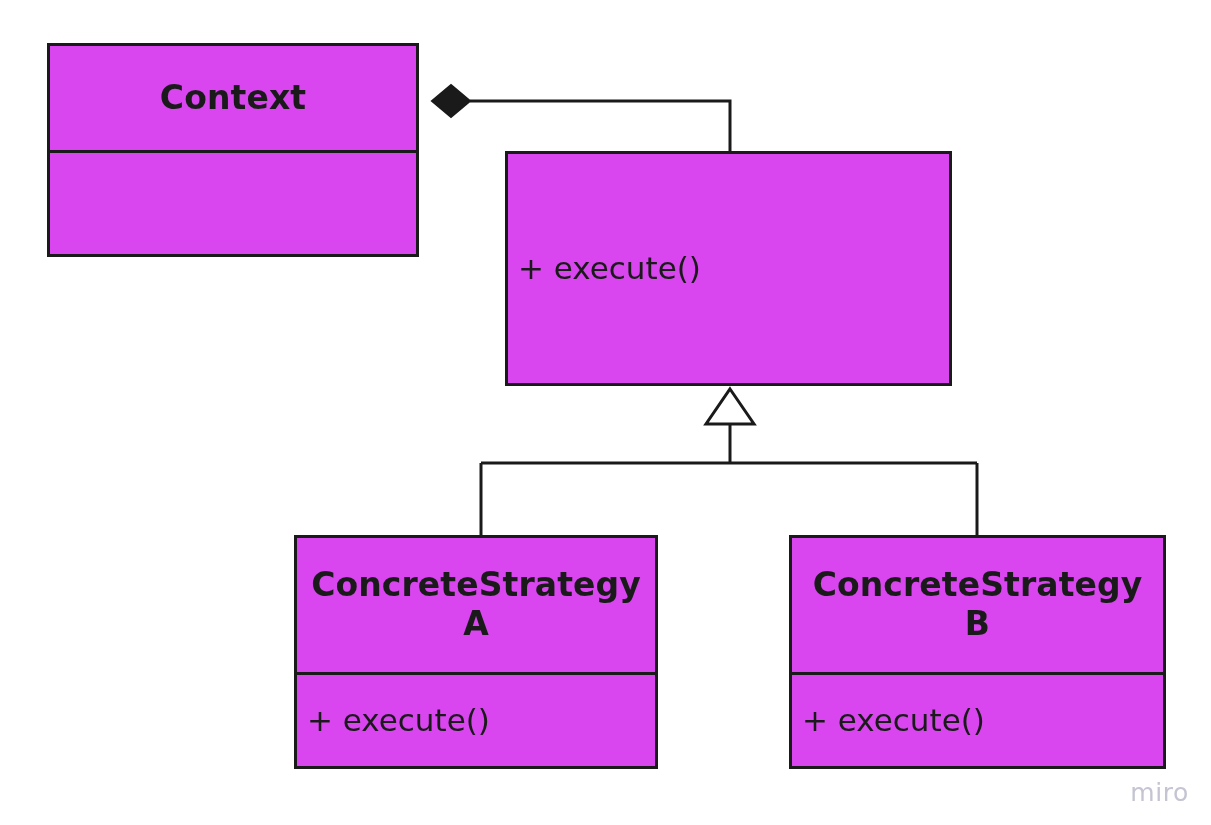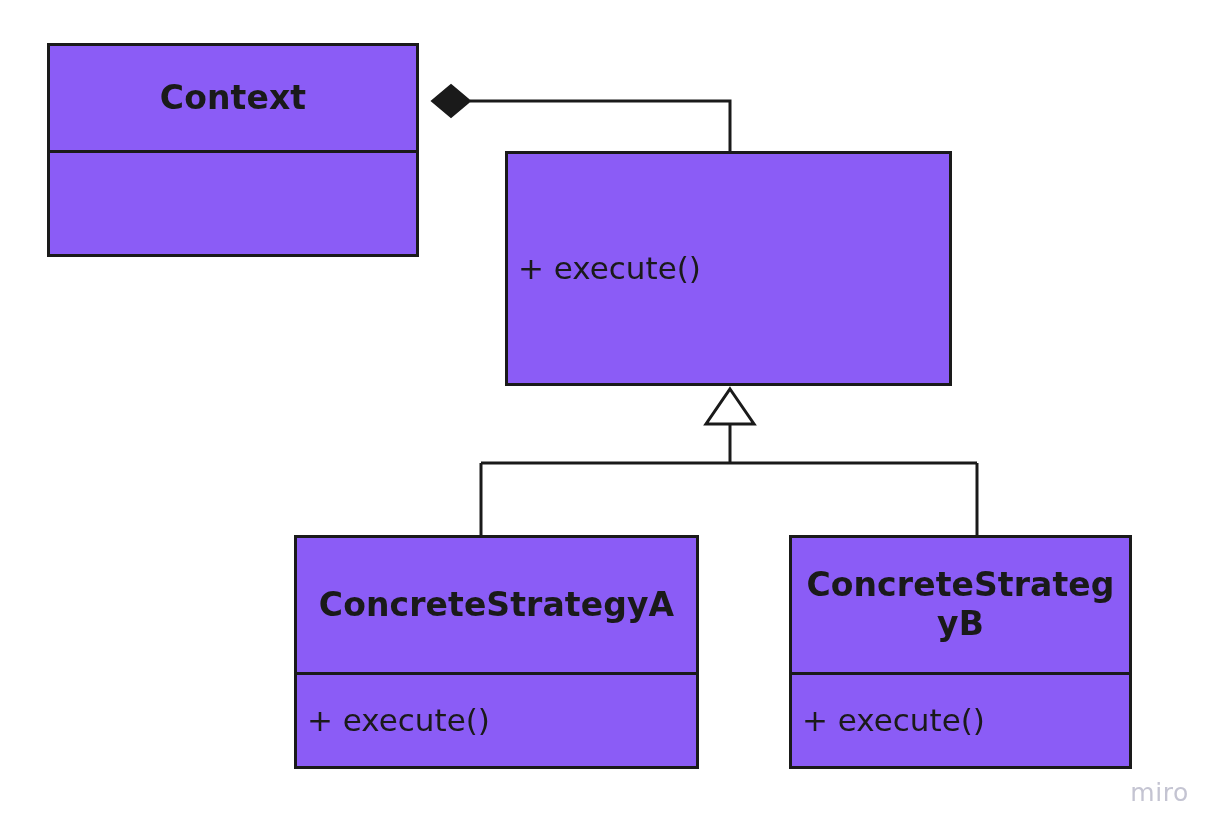--- a/index.html
+++ b/index.html
@@ -17,21 +17,21 @@
     width: 1211px;
     height: 825px;
     background: #ffffff;
     overflow: hidden;
   }
 
   
   .uml-class {
     position: absolute;
     box-sizing: border-box;
-    background: #8b5cf6;
+    background: #d946ef;
     border: 3px solid #1a1a1a;
     display: flex;
     flex-direction: column;
     z-index: 3;
   }
   .compartment {
     box-sizing: border-box;
     display: flex;
     flex-direction: column;
     justify-content: center;
@@ -145,30 +145,30 @@
     </div>
     <div class="compartment ops-comp empty-comp" style="flex:1;"></div>
   </div>
 
   <div class="uml-class" id="box-strategy" style="left:505px; top:151px; width:447px; height:235px;">
     <div class="compartment ops-comp" style="flex:1;">
       <div class="operation">+ execute()</div>
     </div>
   </div>
 
-  <div class="uml-class" id="box-concrete-a" style="left:294px; top:535px; width:405px; height:234px;">
+  <div class="uml-class" id="box-concrete-a" style="left:294px; top:535px; width:364px; height:234px;">
     <div class="compartment name-comp" style="height:137px;">
       <div class="class-name wrap">ConcreteStrategyA</div>
     </div>
     <div class="compartment ops-comp" style="flex:1;">
       <div class="operation">+ execute()</div>
     </div>
   </div>
 
-  <div class="uml-class" id="box-concrete-b" style="left:789px; top:535px; width:343px; height:234px;">
+  <div class="uml-class" id="box-concrete-b" style="left:789px; top:535px; width:377px; height:234px;">
     <div class="compartment name-comp" style="height:137px;">
       <div class="class-name wrap">ConcreteStrategyB</div>
     </div>
     <div class="compartment ops-comp" style="flex:1;">
       <div class="operation">+ execute()</div>
     </div>
   </div>
 
   <div id="watermark">miro</div>
 

